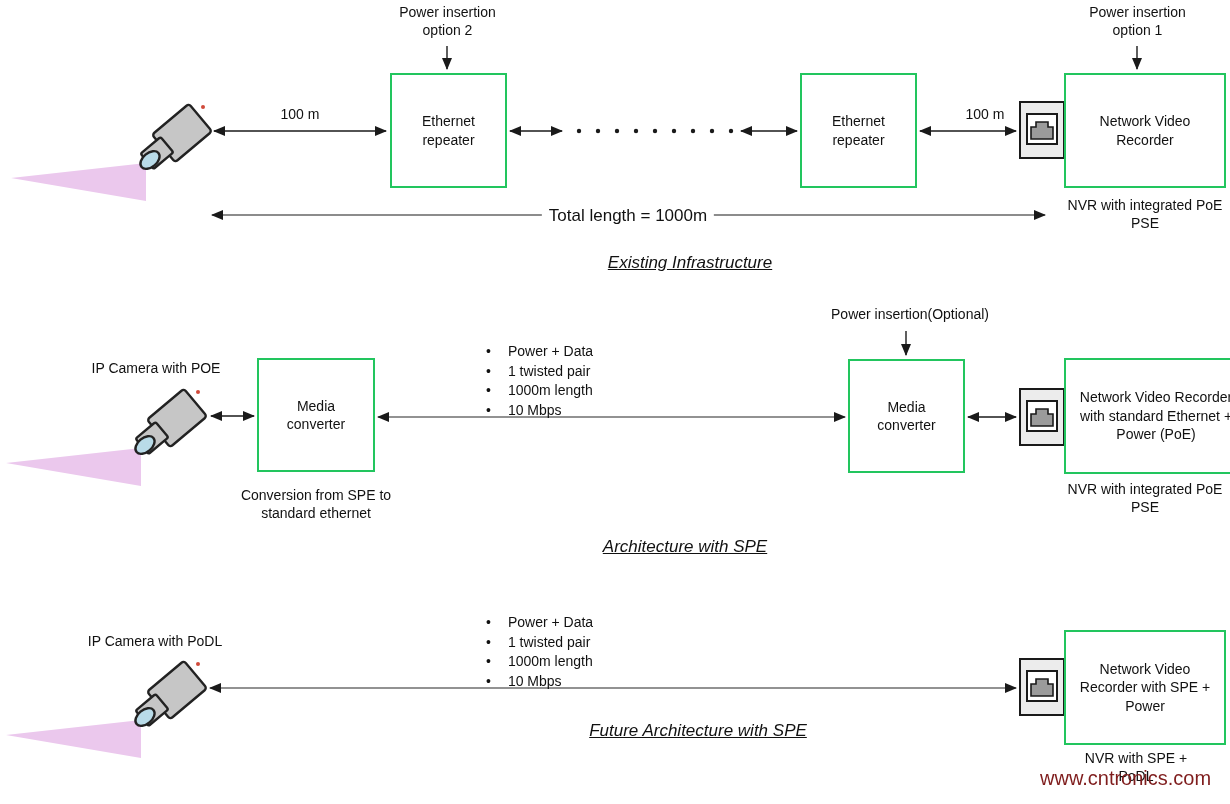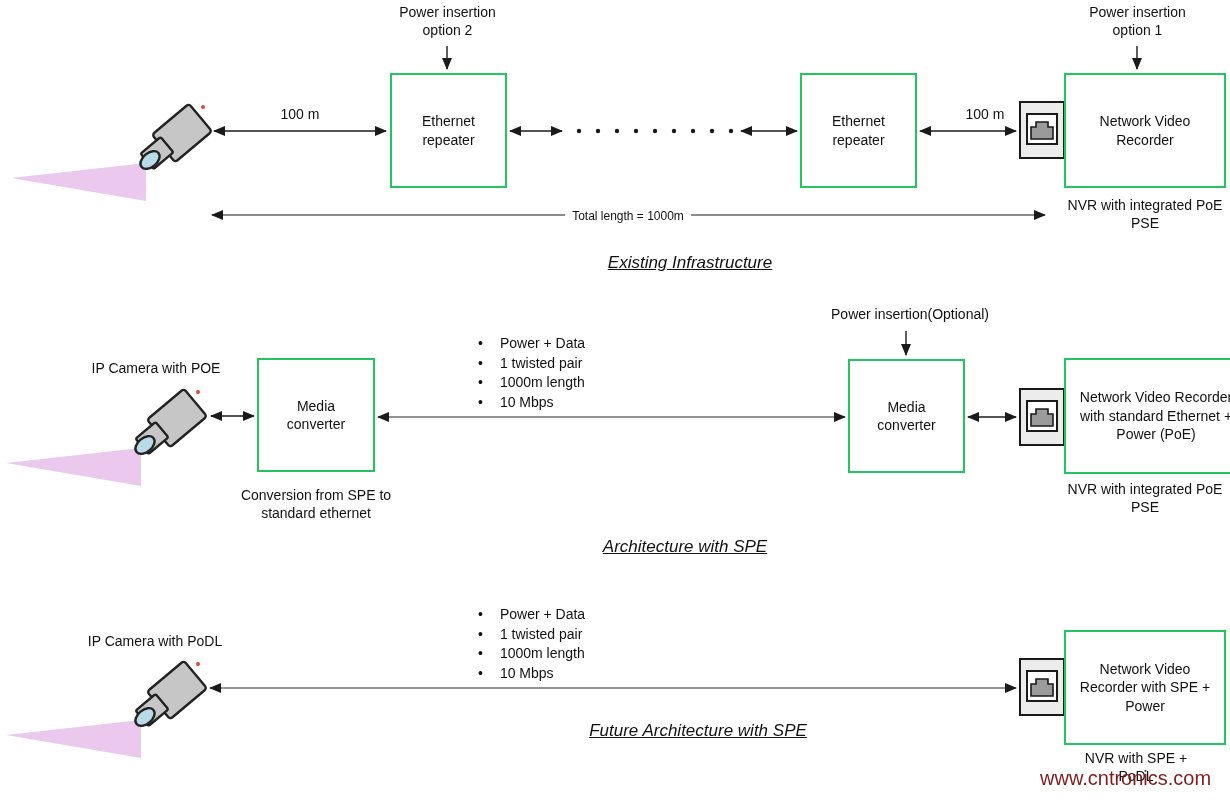--- a/index.html
+++ b/index.html
@@ -15,25 +15,25 @@
   }
   .box.media { padding:8px 14px; }
   .lbl {
     position:absolute; font-size:14px; line-height:1.28; text-align:center; z-index:2;
   }
   .title {
     position:absolute; font-size:17px; font-style:italic; text-decoration:underline;
     transform:translateX(-50%); white-space:nowrap; z-index:2;
   }
   .totallen {
-    position:absolute; font-size:12px; background:#fff; padding:0 7px; white-space:nowrap;
+    position:absolute; font-size:17px; background:#fff; padding:0 7px; white-space:nowrap;
     transform:translate(-50%,-50%); z-index:2;
   }
   ul.bullets {
-    position:absolute; margin:0; padding:0; list-style:none; font-size:14px; z-index:2;
+    position:absolute; margin:8px; padding:0; list-style:none; font-size:14px; z-index:2;
   }
   ul.bullets li { display:flex; gap:17px; line-height:19.5px; }
   ul.bullets li::before { content:"\2022"; }
   .watermark {
     position:absolute; left:1040px; top:767px; font-size:20px; z-index:3; white-space:nowrap;
   }
 </style>
 </head>
 <body>
 

